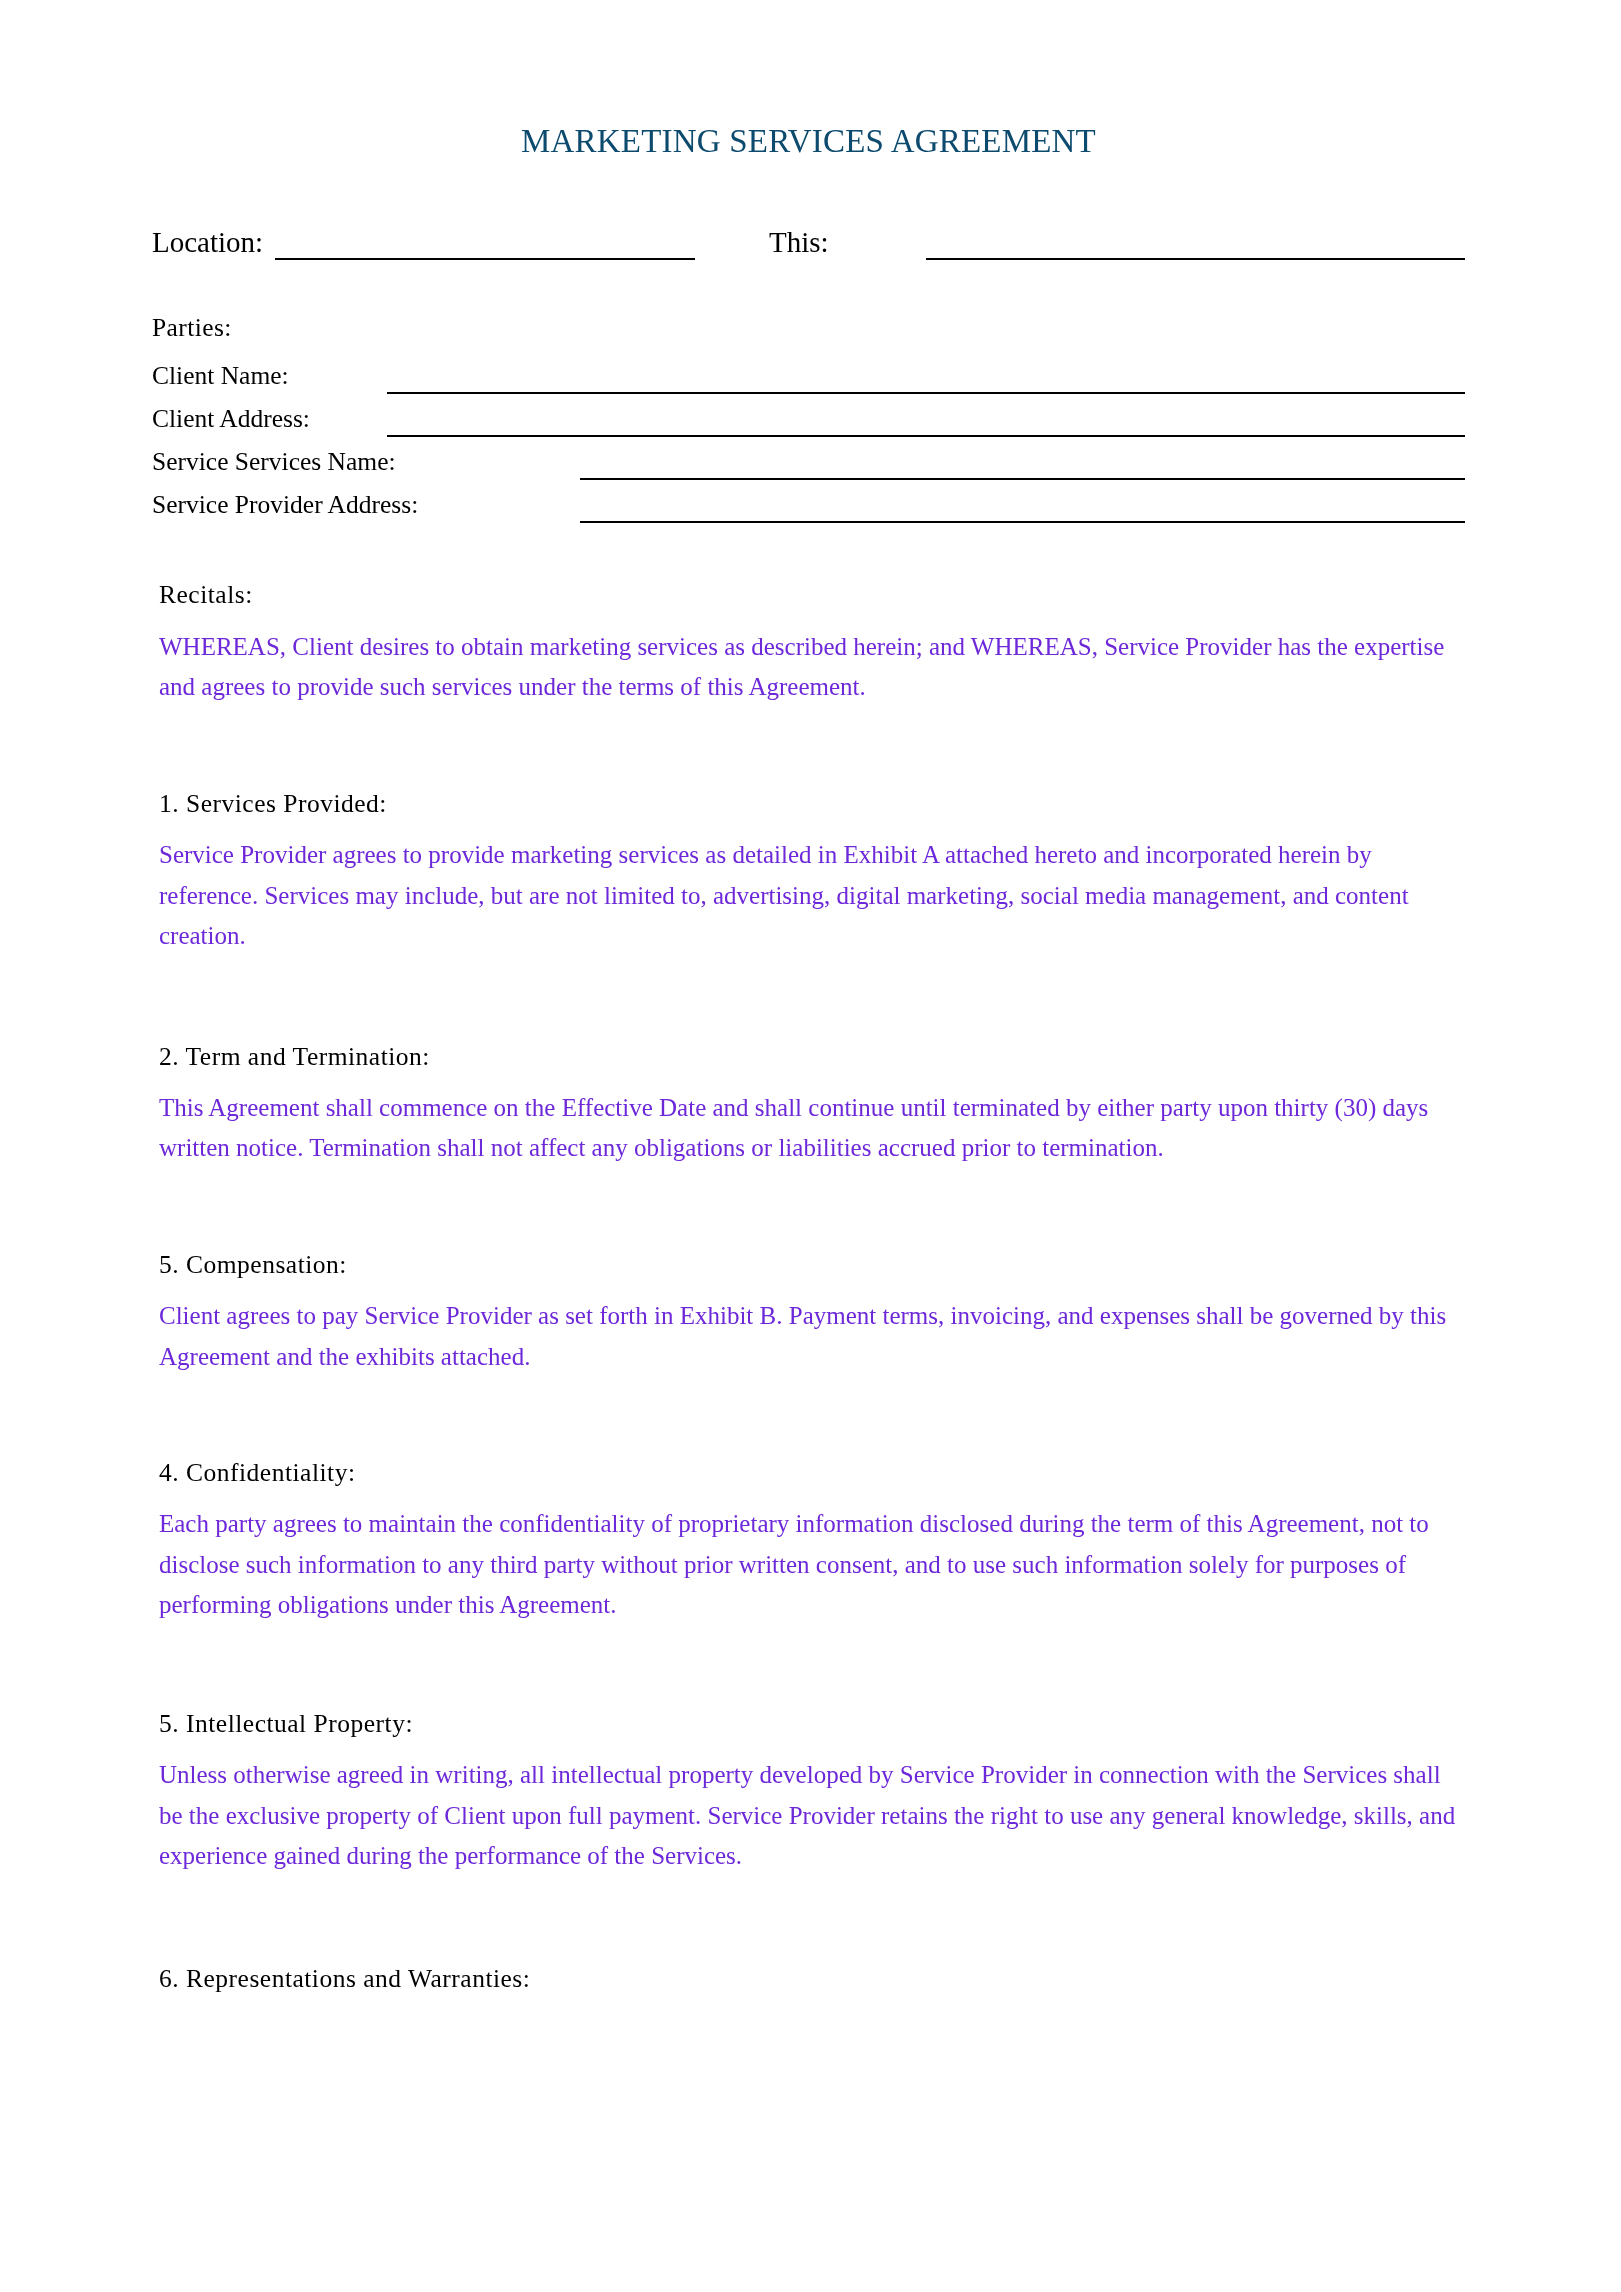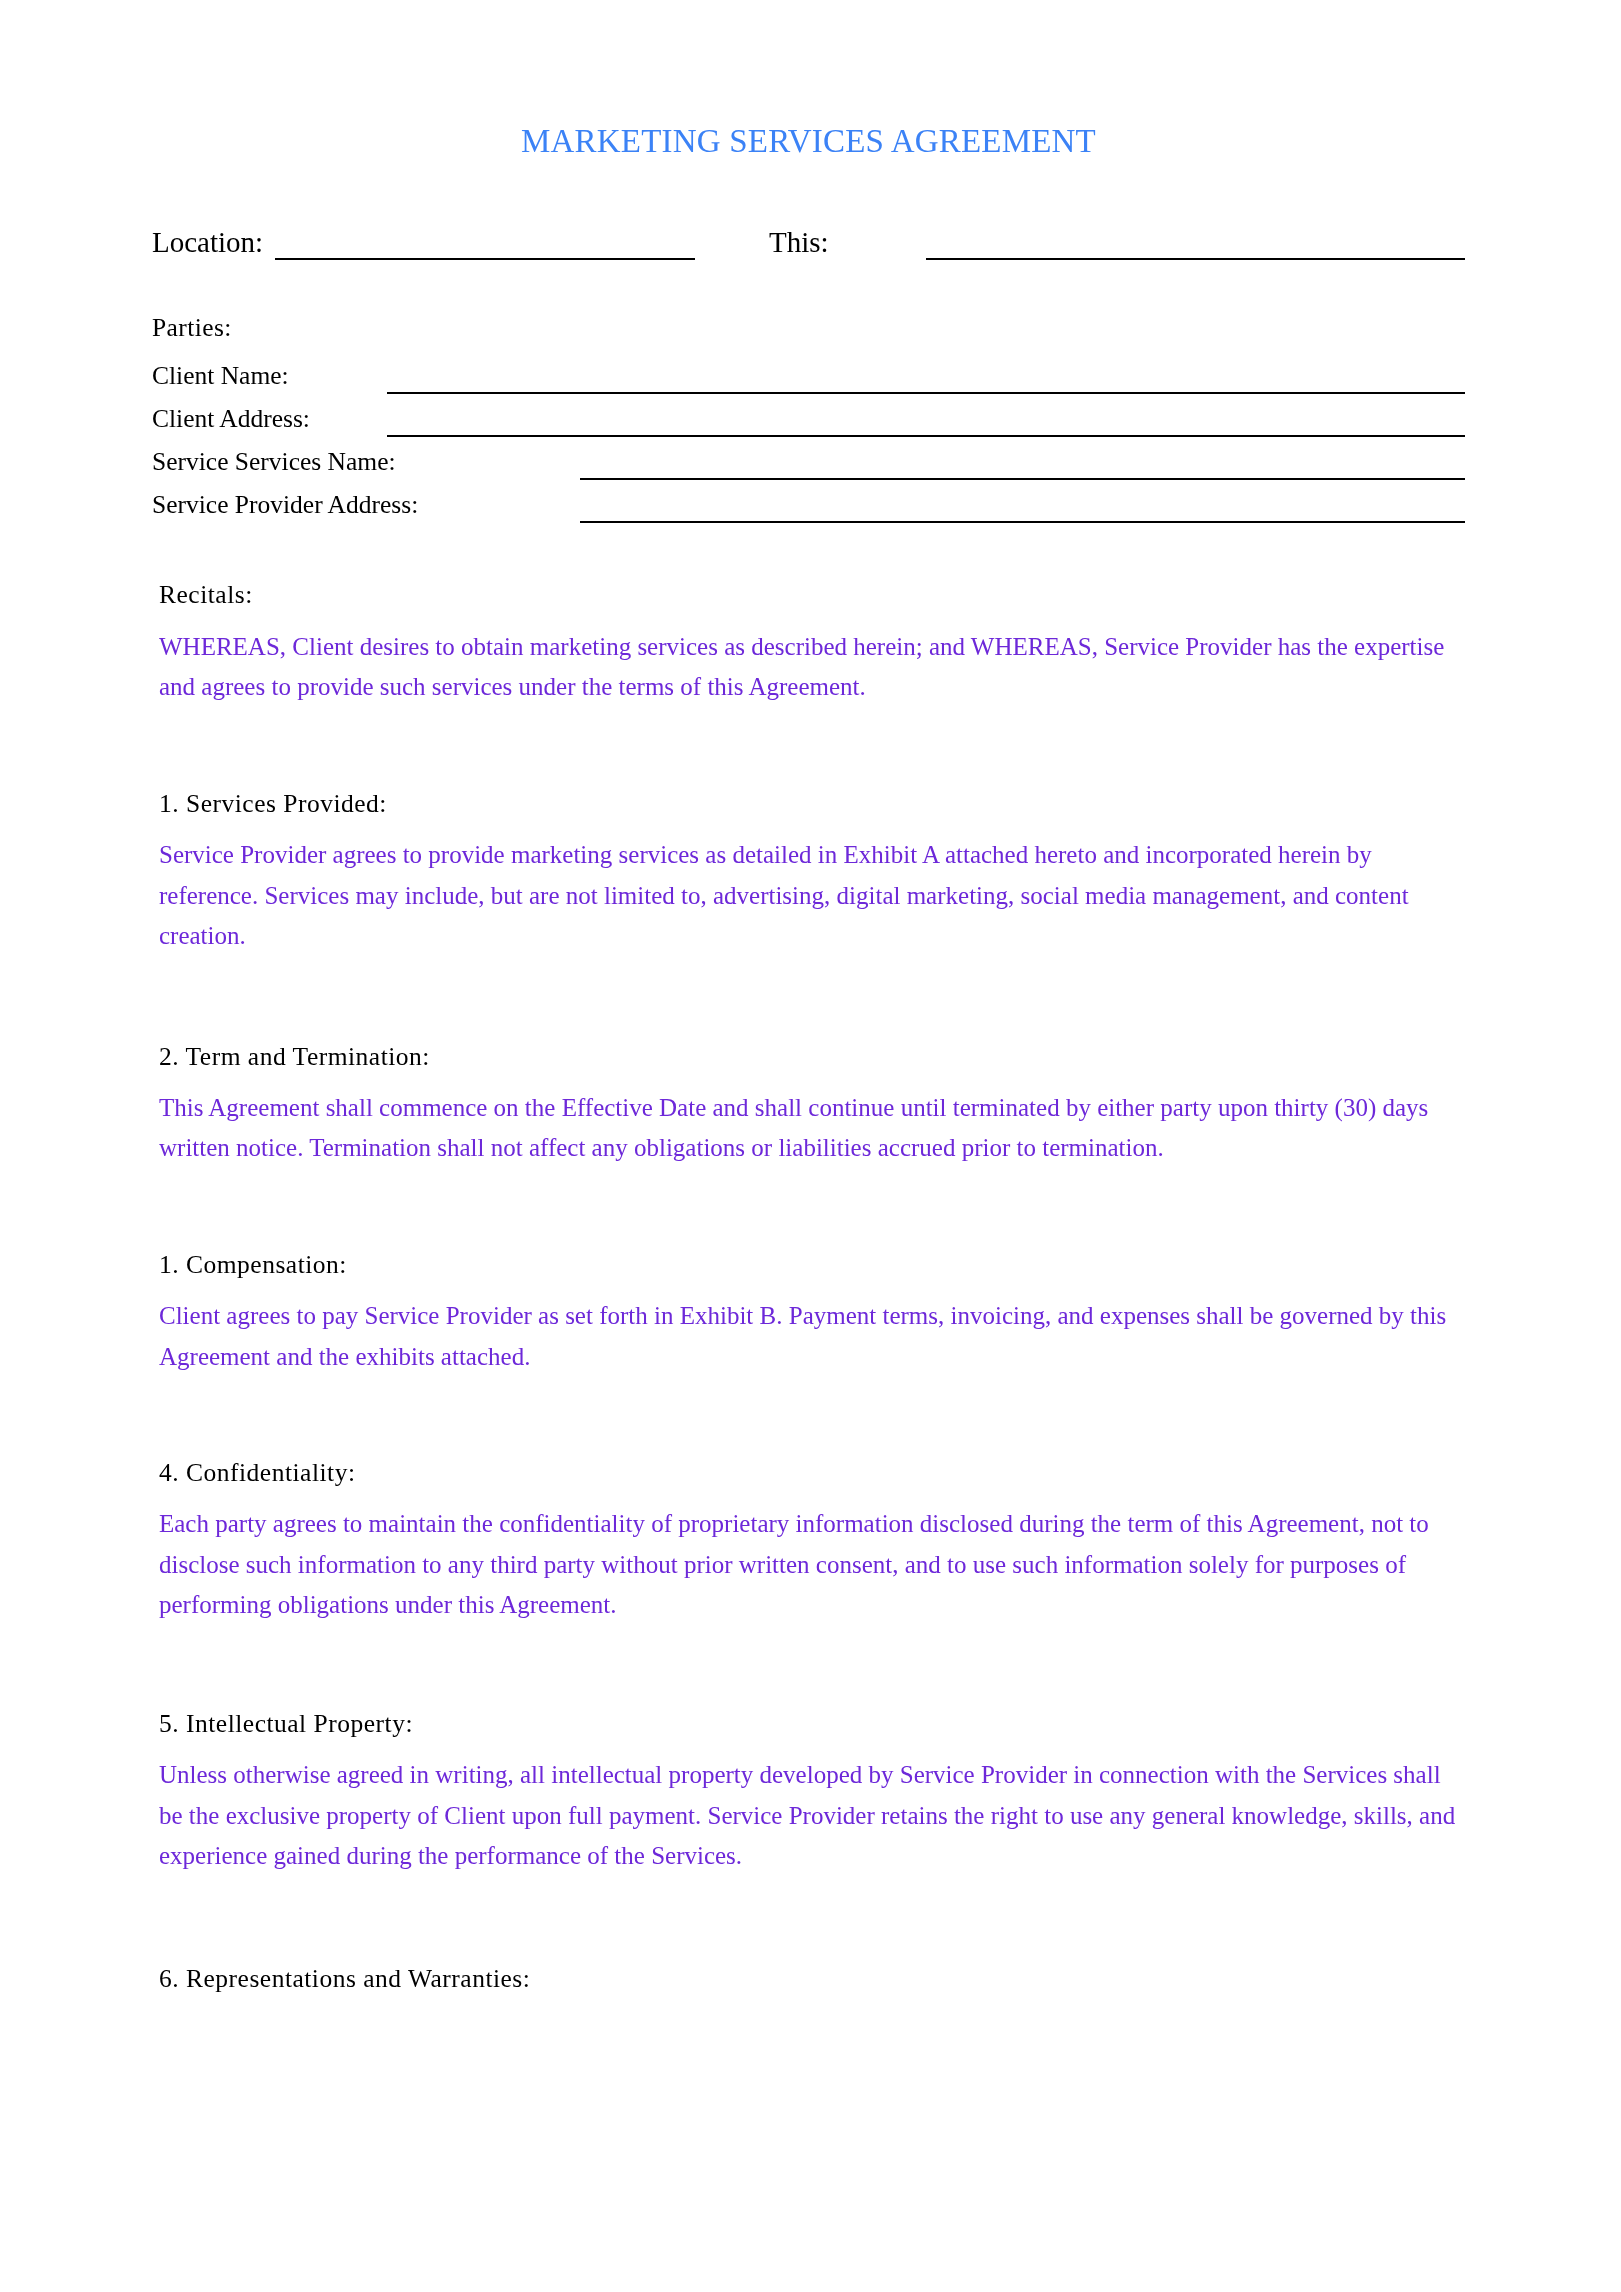--- a/index.html
+++ b/index.html
@@ -29,21 +29,21 @@
 
   
   .doc-title {
     text-align: center;
     font-size: 33px;
     line-height: 1.2;
     letter-spacing: 0.2px;
     margin: 0;
     padding-top: 122px;
     font-weight: normal;
-    color: #3b82f6;
+    color: #0c4a6e;
   }
 
   
   .locdate-row {
     position: relative;
     height: 39px;
     margin-top: 61px;
   }
   .locdate-row .lbl {
     position: absolute;
@@ -167,21 +167,21 @@
       <div class="block-heading">1. Services Provided:</div>
       <p class="block-body">Service Provider agrees to provide marketing services as detailed in Exhibit A attached hereto and incorporated herein by reference. Services may include, but are not limited to, advertising, digital marketing, social media management, and content creation.</p>
     </div>
 
     <div class="block sec-2">
       <div class="block-heading">2. Term and Termination:</div>
       <p class="block-body">This Agreement shall commence on the Effective Date and shall continue until terminated by either party upon thirty (30) days written notice. Termination shall not affect any obligations or liabilities accrued prior to termination.</p>
     </div>
 
     <div class="block sec-3">
-      <div class="block-heading">1. Compensation:</div>
+      <div class="block-heading">5. Compensation:</div>
       <p class="block-body">Client agrees to pay Service Provider as set forth in Exhibit B. Payment terms, invoicing, and expenses shall be governed by this Agreement and the exhibits attached.</p>
     </div>
 
     <div class="block sec-4">
       <div class="block-heading">4. Confidentiality:</div>
       <p class="block-body">Each party agrees to maintain the confidentiality of proprietary information disclosed during the term of this Agreement, not to disclose such information to any third party without prior written consent, and to use such information solely for purposes of performing obligations under this Agreement.</p>
     </div>
 
     <div class="block sec-5">
       <div class="block-heading">5. Intellectual Property:</div>

